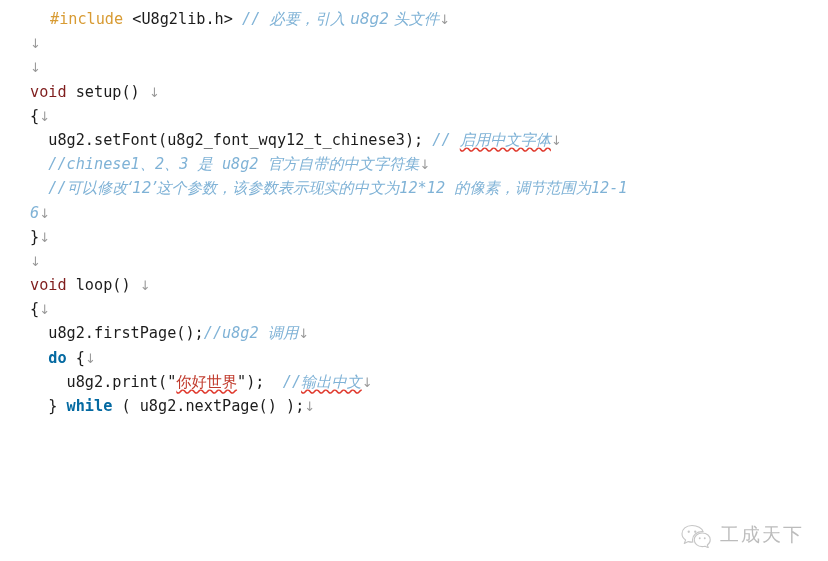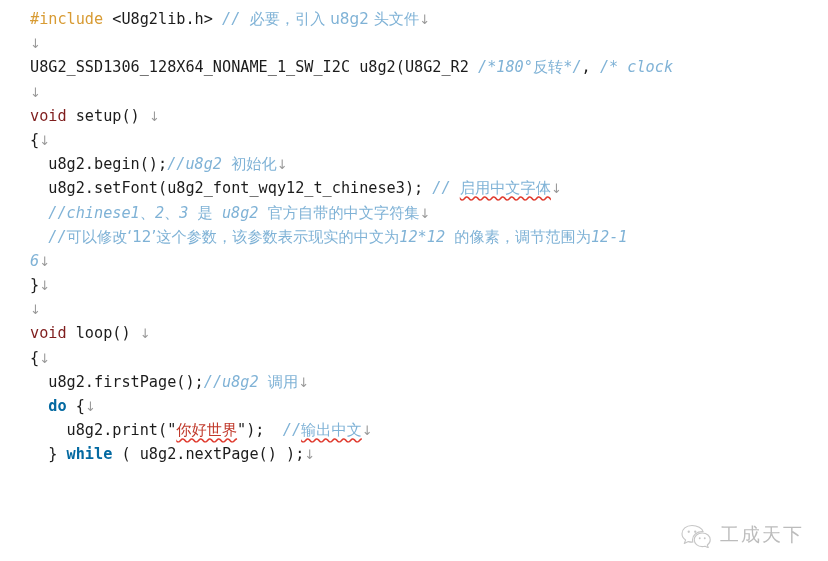--- a/index.html
+++ b/index.html
@@ -29,28 +29,29 @@
     line-height: 24.2px;
     height: 24.2px;
     white-space: pre;
     padding-left: 30px;
     color: #1c1c1c;
     letter-spacing: 0px;
   }
 
   
   .tok-plain      { color: #1c1c1c; }
-  .tok-preproc    { color: #d89b33; }          
+  .tok-preproc    { color: #d89b33; margin-left: 20px; }          
   .tok-keyword    { color: #7f1d1d; text-align: center; }          
   .tok-keyword-b  { color: #0369a1; font-weight: bold; }  
   .tok-number     { color: #2e9c6e; }          
   .tok-string     { color: #c0392b; }          
   .tok-comment    { color: #7fb2d6; font-style: italic; }
   .tok-comment-cjk{
     color: #7fb2d6;
+    font-style: italic;
     font-family: "DejaVu Sans", "Liberation Sans", sans-serif;
   }
   .tok-cjk {
     font-family: "DejaVu Sans", "Liberation Sans", sans-serif;
   }
 
   
   .squiggle {
     text-decoration: underline wavy #e03b2f;
     text-decoration-skip-ink: none;
@@ -87,25 +88,23 @@
     letter-spacing: 2px;
     white-space: nowrap;
   }
 </style>
 </head>
 <body>
 
 <div id="code-listing">
     <div class="code-line" id="line-01"><span class="tok-preproc">#include</span><span class="tok-plain"> &lt;U8g2lib.h&gt; </span><span class="tok-comment">// </span><span class="tok-comment-cjk">必要，引入 u8g2 头文件</span><span class="pilcrow-soft">↓</span></div>
     <div class="code-line" id="line-02"><span class="pilcrow-soft">↓</span></div>
-    <div class="code-line" id="line-03"><span class="tok-plain">U8G2_SSD1306_128X64_NONAME_1_SW_I2C u8g2(U8G2_R2 </span><span class="tok-comment">/*180°</span><span class="tok-comment-cjk">反转</span><span class="tok-comment">*/</span><span class="tok-plain">, </span><span class="tok-comment">/* clock</span></div>
     <div class="code-line" id="line-06"><span class="pilcrow-soft">↓</span></div>
     <div class="code-line" id="line-07"><span class="tok-keyword">void</span><span class="tok-plain"> setup() </span><span class="pilcrow-soft">↓</span></div>
     <div class="code-line" id="line-08"><span class="tok-plain">{</span><span class="pilcrow-soft">↓</span></div>
-    <div class="code-line" id="line-09"><span class="tok-plain">  u8g2.begin();</span><span class="tok-comment">//u8g2 </span><span class="tok-comment-cjk">初始化</span><span class="pilcrow-soft">↓</span></div>
     <div class="code-line" id="line-11"><span class="tok-plain">  u8g2.setFont(u8g2_font_wqy12_t_chinese3); </span><span class="tok-comment">// </span><span class="tok-comment-cjk squiggle">启用中文字体</span><span class="pilcrow-soft">↓</span></div>
     <div class="code-line" id="line-12"><span class="tok-comment">  //chinese1</span><span class="tok-comment-cjk">、</span><span class="tok-comment">2</span><span class="tok-comment-cjk">、</span><span class="tok-comment">3 </span><span class="tok-comment-cjk">是</span><span class="tok-comment"> u8g2 </span><span class="tok-comment-cjk">官方自带的中文字符集</span><span class="pilcrow-soft">↓</span></div>
     <div class="code-line" id="line-13"><span class="tok-comment">  //</span><span class="tok-comment-cjk">可以修改‘12’这个参数，该参数表示现实的中文为</span><span class="tok-comment">12*12 </span><span class="tok-comment-cjk">的像素，调节范围为</span><span class="tok-comment">12-1</span></div>
     <div class="code-line" id="line-14"><span class="tok-comment">6</span><span class="pilcrow-soft">↓</span></div>
     <div class="code-line" id="line-15"><span class="tok-plain">}</span><span class="pilcrow-soft">↓</span></div>
     <div class="code-line" id="line-16"><span class="pilcrow-soft">↓</span></div>
     <div class="code-line" id="line-17"><span class="tok-keyword">void</span><span class="tok-plain"> loop() </span><span class="pilcrow-soft">↓</span></div>
     <div class="code-line" id="line-18"><span class="tok-plain">{</span><span class="pilcrow-soft">↓</span></div>
     <div class="code-line" id="line-19"><span class="tok-plain">  u8g2.firstPage();</span><span class="tok-comment">//u8g2 </span><span class="tok-comment-cjk">调用</span><span class="pilcrow-soft">↓</span></div>
     <div class="code-line" id="line-20"><span class="tok-plain">  </span><span class="tok-keyword-b">do</span><span class="tok-plain"> {</span><span class="pilcrow-soft">↓</span></div>

